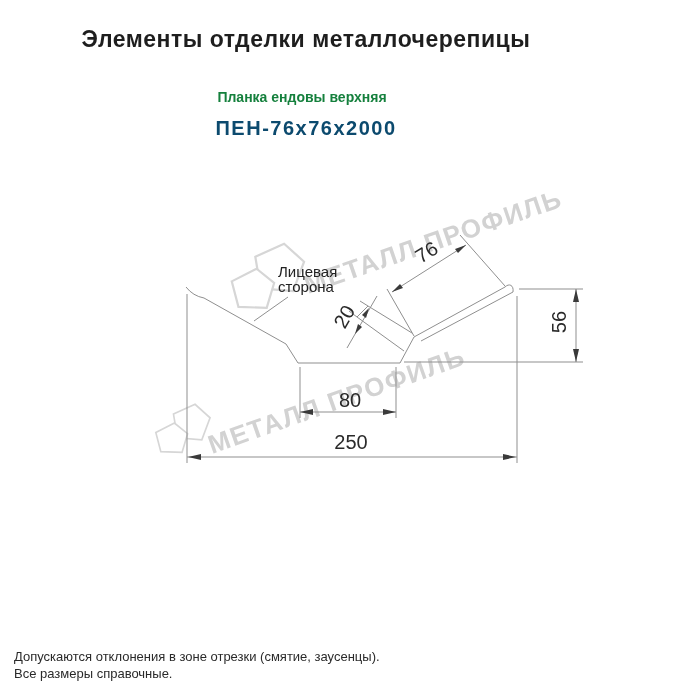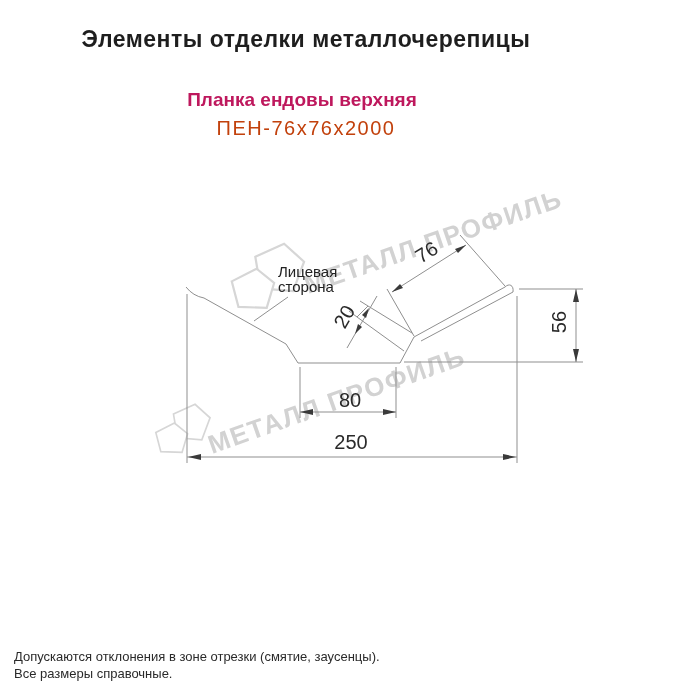--- a/index.html
+++ b/index.html
@@ -1,23 +1,23 @@
 <!DOCTYPE html>
 <html><head>
 <meta charset="utf-8">
 <style>
   html,body{margin:0;padding:0;background:#ffffff;}
   .page{position:relative;width:612px;height:700px;background:#ffffff;overflow:hidden;
         font-family:"Liberation Sans", sans-serif;color:#222;}
   .title{position:absolute;top:26px;left:0;right:0;text-align:center;
          font-size:23px;font-weight:700;letter-spacing:.5px;color:#1e1e1e;}
   .subtitle{position:absolute;top:89px;left:0;right:8px;text-align:center;
-         font-size:19px;font-weight:700;color:#be185d;}
+         font-size:14px;font-weight:700;color:#15803d;}
   .code{position:absolute;top:117px;left:0;right:0;text-align:center;
-         font-size:20px;font-weight:400;letter-spacing:1.5px;color:#c2410c;}
+         font-size:20px;font-weight:700;letter-spacing:1.5px;color:#0c4a6e;}
   .drawing{position:absolute;left:0;top:0;width:700px;height:700px;}
   .footer{position:absolute;left:14px;top:648px;font-size:13px;line-height:17px;color:#2a2a2a;}
   
   .thin{stroke:#8f8f8f;stroke-width:1;fill:none;}
   .dimline{stroke:#8f8f8f;stroke-width:1;fill:none;}
   .arrow{fill:#3a3a3a;stroke:none;}
   .dimtext{font-family:"Liberation Sans",sans-serif;font-size:20px;fill:#2a2a2a;}
   .labeltext{font-family:"Liberation Sans",sans-serif;font-size:15px;fill:#222;}
   .wm{font-family:"Liberation Sans",sans-serif;font-size:26px;font-weight:700;
       letter-spacing:1.5px;fill:#d2d2d2;}

